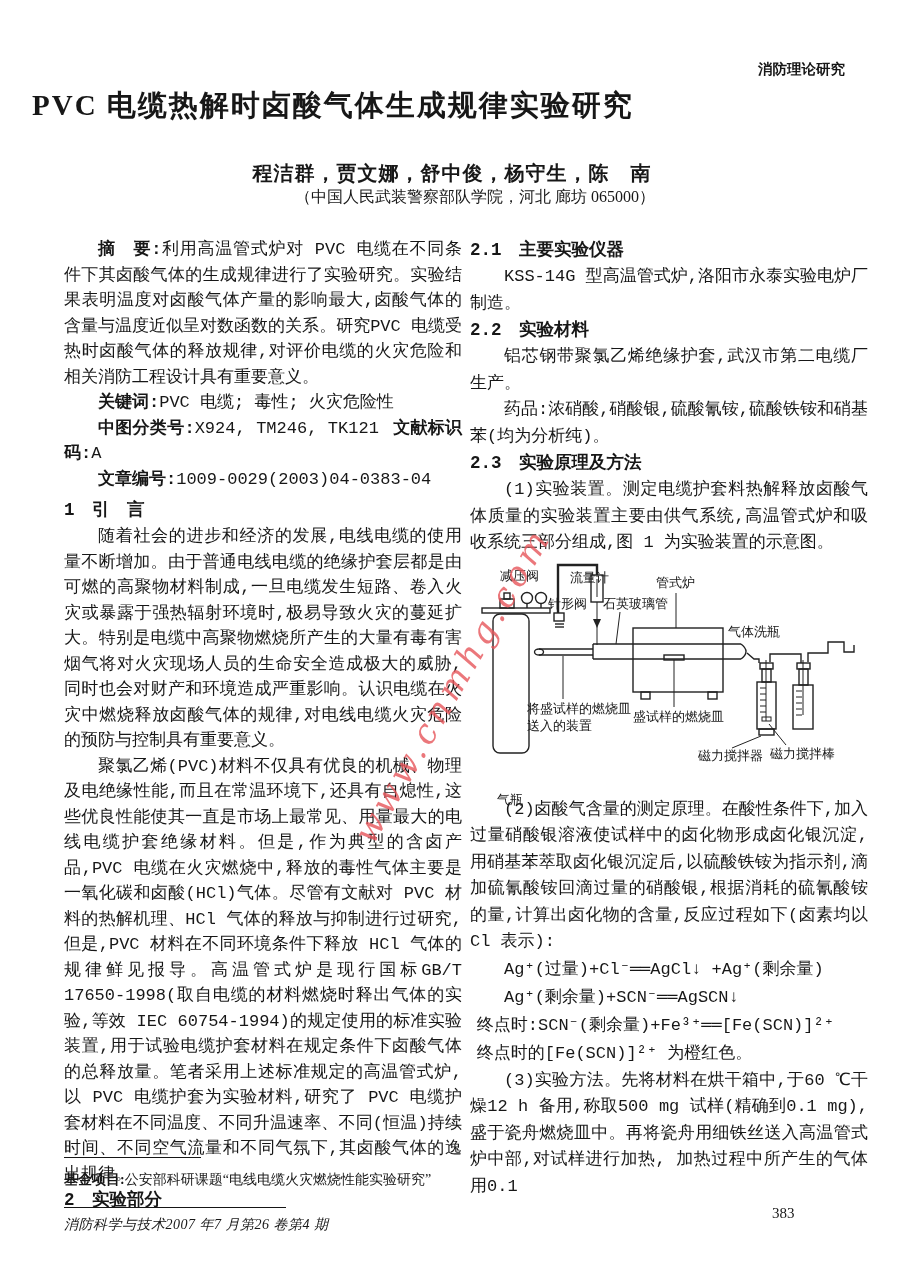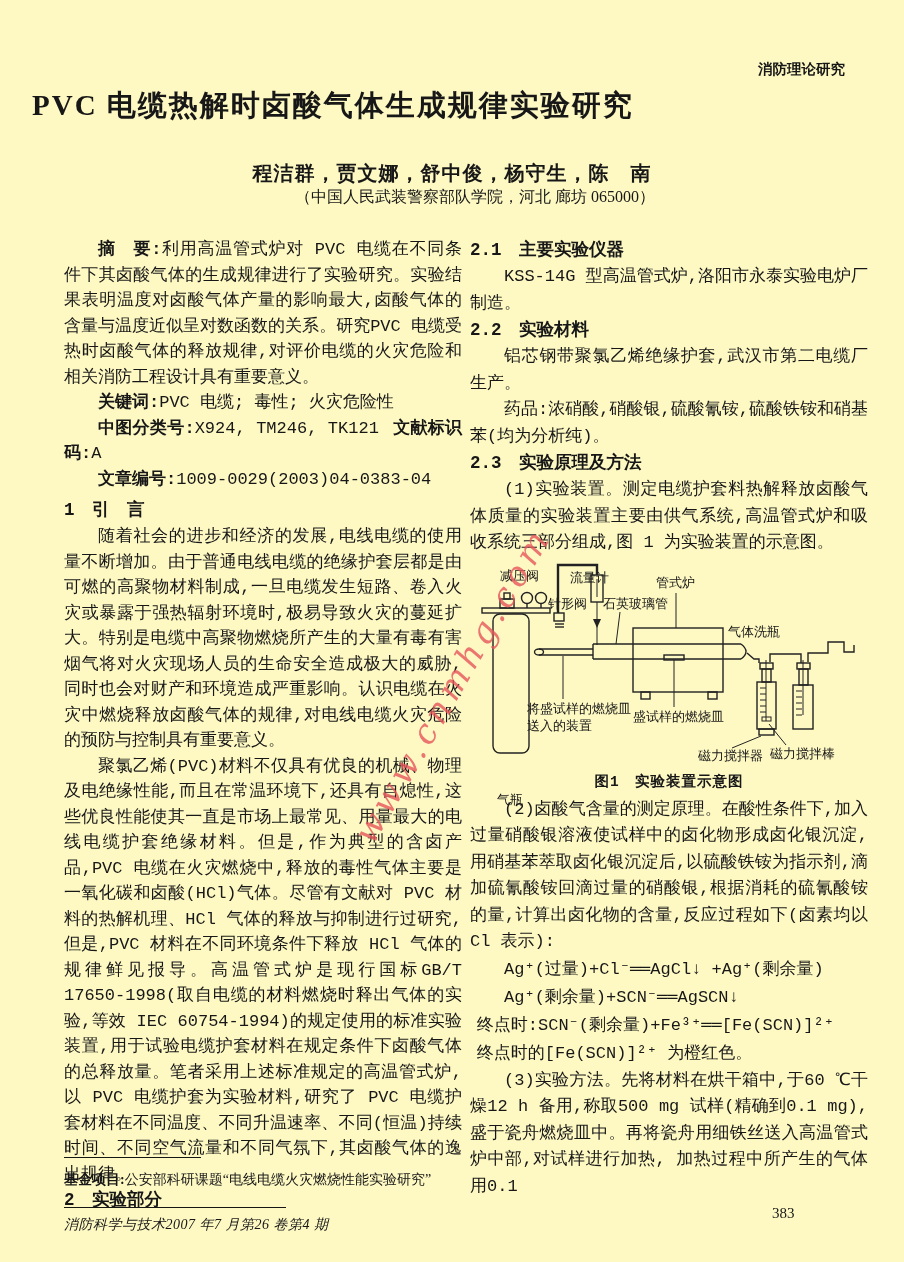--- a/index.html
+++ b/index.html
@@ -1,16 +1,16 @@
 <!DOCTYPE html>
 <html><head>
 <meta charset="utf-8">
 <style>
   html,body{margin:0;padding:0;background:#e8e8e8;}
-  #page{position:relative;width:904px;height:1262px;background:#fef9c3;margin:0 auto;
+  #page{position:relative;width:904px;height:1262px;background:#ffffff;margin:0 auto;
         font-family:"Liberation Serif","DejaVu Serif",serif;color:#171717;overflow:hidden;}
   .hdr-right{position:absolute;top:60px;right:59px;font-size:14.5px;font-weight:bold;}
   .title{position:absolute;top:86px;left:0;width:100%;text-align:left;font-size:29px;font-weight:bold;letter-spacing:2px;margin-left:32px;}
   .authors{position:absolute;top:160px;left:0;width:100%;text-align:center;font-size:20px;font-weight:bold;letter-spacing:1px;}
   .affil{position:absolute;top:187px;left:0;width:100%;text-align:center;font-size:16px;margin-left:23px;}
   .col{position:absolute;top:237px;width:398px;font-family:Liberation Mono, monospace;}
   .col-left{left:64px;}
   .col-right{left:470px;}
   .col p{margin:0;font-size:17px;line-height:25.5px;text-align:justify;text-indent:2em;}
   .col-right p{line-height:26.5px;}
@@ -150,21 +150,20 @@
       <div class="flabel" style="left:78px;top:38px;">针形阀</div>
       <div class="flabel" style="left:133px;top:38px;">石英玻璃管</div>
       <div class="flabel" style="left:186px;top:17px;">管式炉</div>
       <div class="flabel" style="left:258px;top:66px;">气体洗瓶</div>
       <div class="flabel" style="left:57px;top:143px;">将盛试样的燃烧皿</div>
       <div class="flabel" style="left:57px;top:160px;">送入的装置</div>
       <div class="flabel" style="left:163px;top:151px;">盛试样的燃烧皿</div>
       <div class="flabel" style="left:27px;top:194px;margin-top:40px;">气瓶</div>
       <div class="flabel" style="left:228px;top:190px;">磁力搅拌器</div>
       <div class="flabel" style="left:300px;top:188px;">磁力搅拌棒</div>
-      <div class="fcaption">图1　实验装置示意图</div>
     </div>
 
     <p>(2)卤酸气含量的测定原理。在酸性条件下,加入过量硝酸银溶液使试样中的卤化物形成卤化银沉淀,用硝基苯萃取卤化银沉淀后,以硫酸铁铵为指示剂,滴加硫氰酸铵回滴过量的硝酸银,根据消耗的硫氰酸铵的量,计算出卤化物的含量,反应过程如下(卤素均以Cl 表示):</p>
     <div class="eq eq-a">Ag⁺(过量)+Cl⁻══AgCl↓ +Ag⁺(剩余量)</div>
     <div class="eq eq-a">Ag⁺(剩余量)+SCN⁻══AgSCN↓</div>
     <div class="eq eq-b">终点时:SCN⁻(剩余量)+Fe³⁺══[Fe(SCN)]²⁺</div>
     <div class="eq eq-b">终点时的[Fe(SCN)]²⁺ 为橙红色。</div>
     <p>(3)实验方法。先将材料在烘干箱中,于60 ℃干燥12 h 备用,称取500 mg 试样(精确到0.1 mg), 盛于瓷舟燃烧皿中。再将瓷舟用细铁丝送入高温管式炉中部,对试样进行加热, 加热过程中所产生的气体用0.1</p>
   </div>
 

